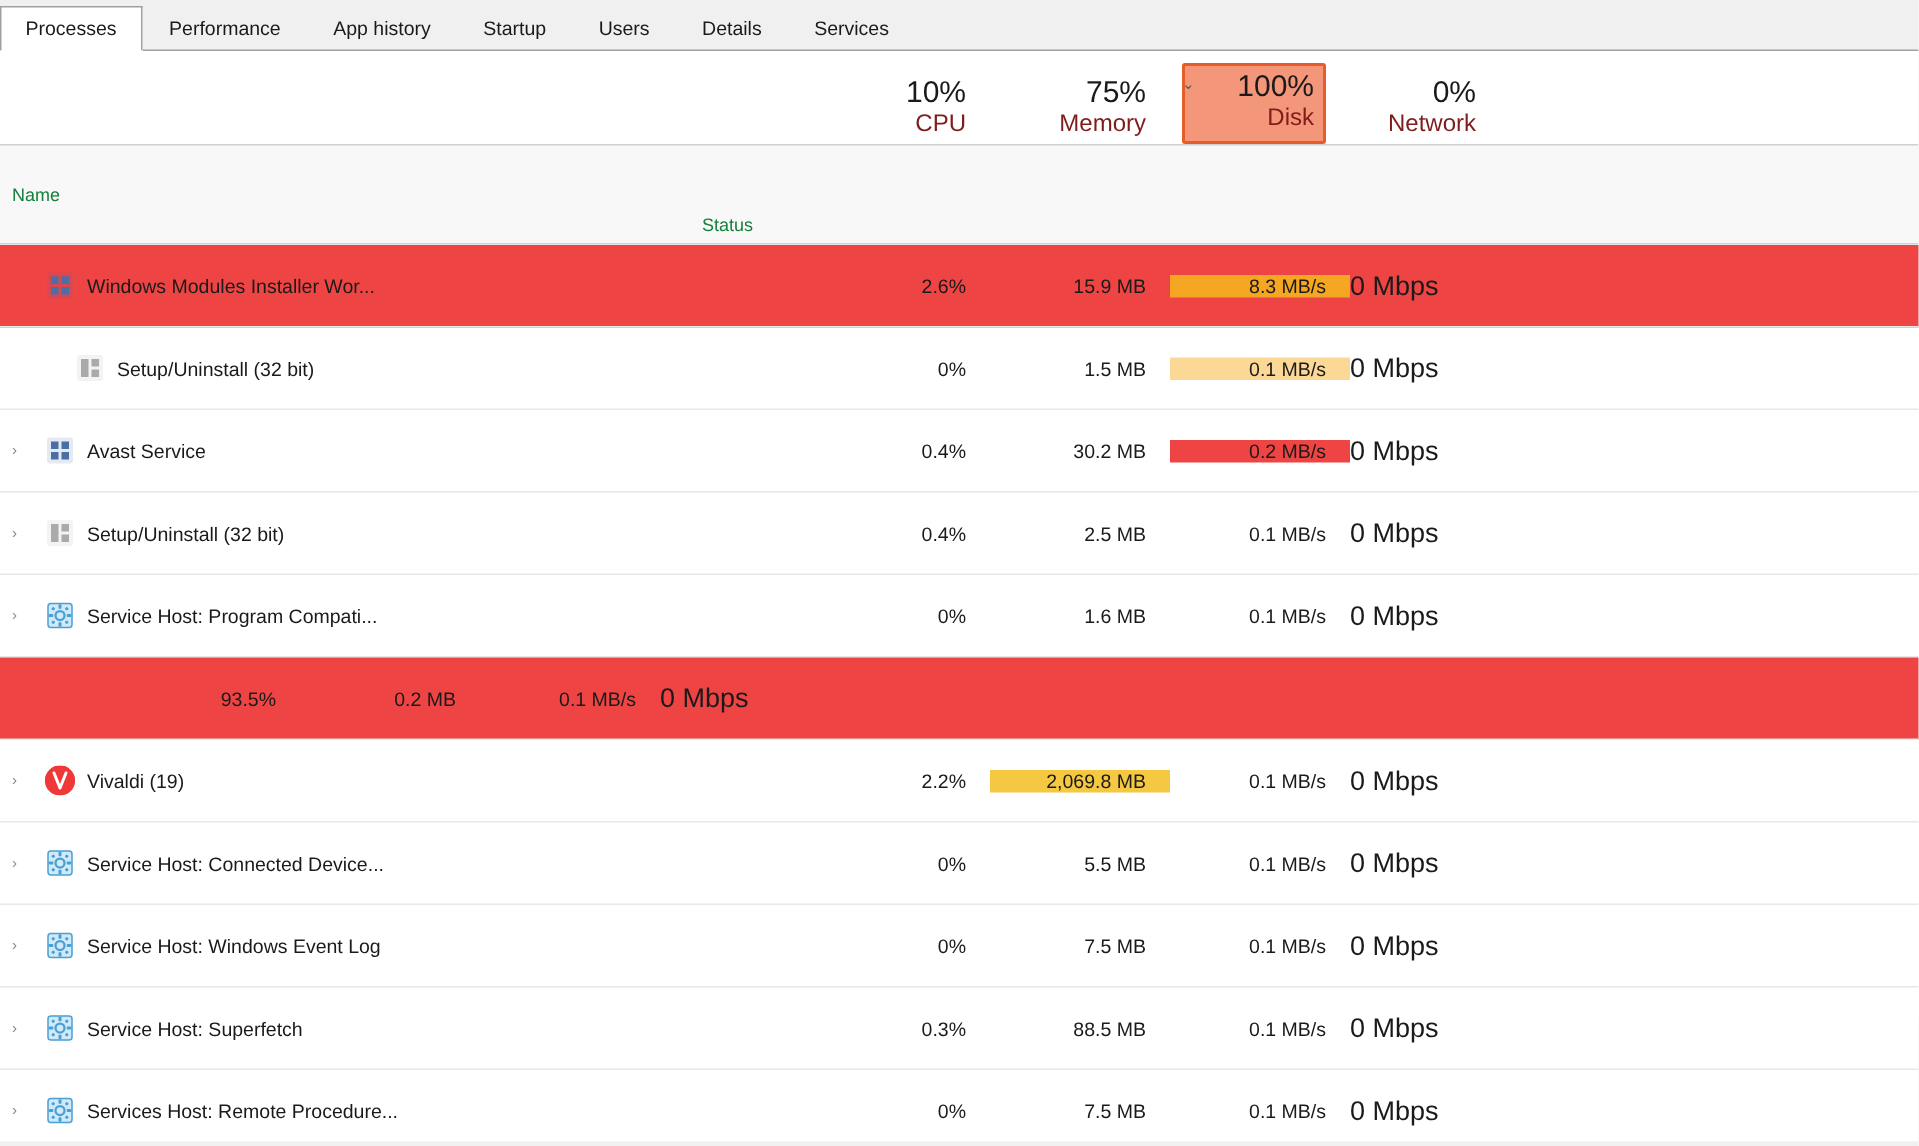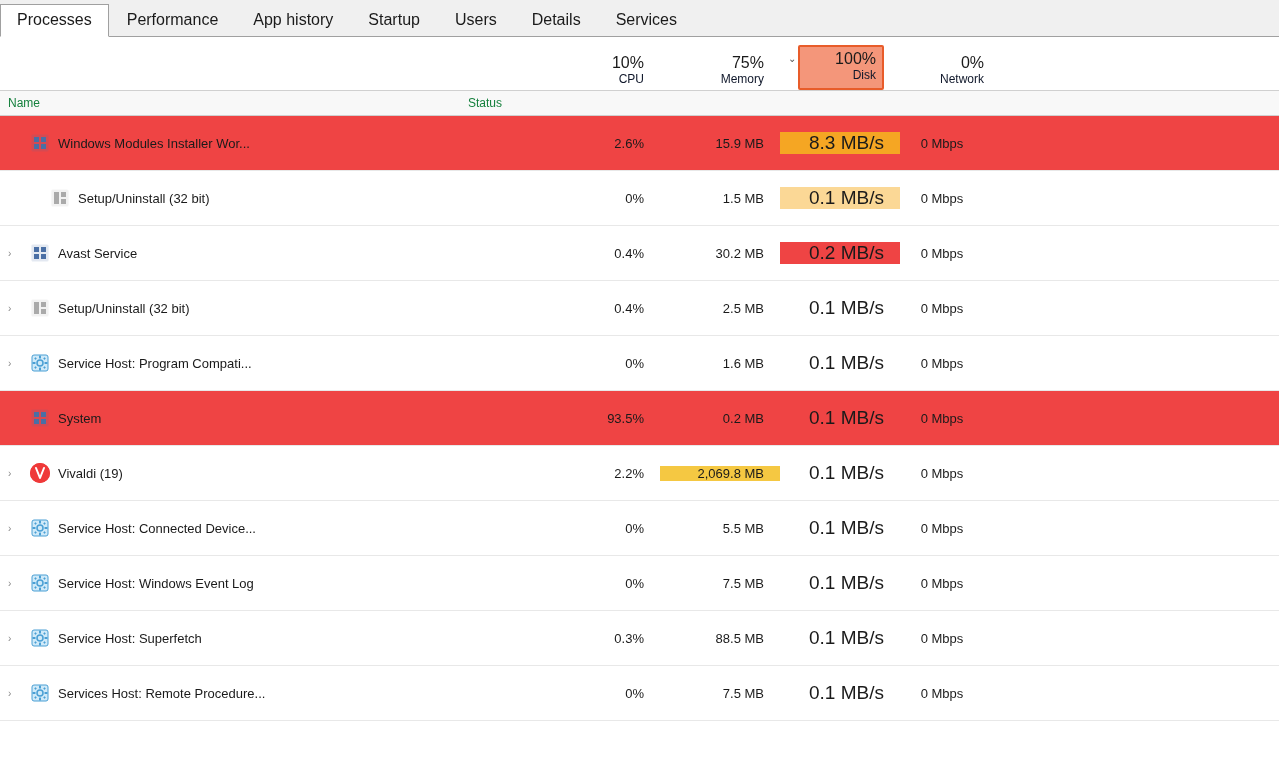--- a/index.html
+++ b/index.html
@@ -18,21 +18,21 @@
       display: flex;
       align-items: stretch;
       background: #f0f0f0;
       border-bottom: 1px solid #a0a0a0;
       padding-top: 4px;
       padding-left: 0;
     }
     .tab {
       padding: 6px 16px 7px 16px;
       cursor: pointer;
-      font-size: 16px;
+      font-size: 13px;
       color: #1a1a1a;
       border: 1px solid transparent;
       border-bottom: none;
       margin-right: 1px;
       background: transparent;
       white-space: nowrap;
       user-select: none;
     }
     .tab.active {
       background: #ffffff;
@@ -89,29 +89,29 @@
       padding-right: 16px;
       position: relative;
     }
     .col-network-header {
       flex: 0 0 100px;
       text-align: right;
       padding-right: 16px;
     }
 
     .pct-value {
-      font-size: 16px;
+      font-size: 20px;
       font-weight: 300;
       color: #1a1a1a;
       display: block;
       line-height: 1.2;
     }
     .pct-label {
-      font-size: 12px;
-      color: #0f172a;
+      font-size: 16px;
+      color: #7f1d1d;
       display: block;
       padding-bottom: 4px;
     }
 
     
     .disk-highlight {
       background: #f4967a;
       border: 2px solid #e85c2a;
       border-radius: 2px;
       padding: 2px 6px 2px 6px;
@@ -137,21 +137,21 @@
       border-top: 1px solid #d0d0d0;
       background: #f8f8f8;
       padding: 3px 0;
     }
     .col-label {
       font-size: 12px;
       color: #15803d;
       padding: 2px 8px;
     }
     .col-label-name { flex: 0 0 460px; }
-    .col-label-status { flex: 0 0 100px; }
+    .col-label-status { flex: 0 0 100px; margin-top: 41px; }
     .col-label-cpu { flex: 0 0 100px; text-align: right; padding-right: 16px; }
     .col-label-memory { flex: 0 0 120px; text-align: right; padding-right: 16px; }
     .col-label-disk { flex: 0 0 120px; text-align: right; padding-right: 16px; }
     .col-label-network { flex: 0 0 100px; text-align: right; padding-right: 16px; }
 
     
     .table-body {
       overflow-y: auto;
       flex: 1;
     }
@@ -186,27 +186,27 @@
     .cell-memory {
       flex: 0 0 120px;
       text-align: right;
       padding-right: 16px;
       font-size: 13px;
     }
     .cell-disk {
       flex: 0 0 120px;
       text-align: right;
       padding-right: 16px;
-      font-size: 19px;
+      font-size: 13px;
     }
     .cell-network {
       flex: 0 0 100px;
-      text-align: center;
-      padding-right: 16px;
-      font-size: 13px;
+      text-align: left;
+      padding-right: 16px;
+      font-size: 18px;
     }
 
     .expand-arrow {
       color: #888;
       font-size: 10px;
       width: 14px;
       flex-shrink: 0;
     }
     .row-name-text {
       overflow: hidden;
@@ -422,33 +422,20 @@
     </div>
       <span class="row-name-text">Service Host: Program Compati...</span>
     </div>
     <div class="cell-status"></div>
     <div class="cell-cpu">0%</div>
     <div class="cell-memory">1.6 MB</div>
     <div class="cell-disk">0.1 MB/s</div>
     <div class="cell-network">0 Mbps</div>
   </div>
       <div class="table-row bg-yellow-light">
-    <div class="cell-name" style="padding-left:8px">
-      <span class="expand-arrow"></span>
-      <div class="module-icon">
-      <svg width="18" height="18" viewBox="0 0 18 18">
-        <rect x="1" y="1" width="16" height="16" rx="1" fill="#4a6fa5" opacity="0.15" stroke="#4a6fa5" stroke-width="1.2"></rect>
-        <rect x="3" y="3" width="5" height="5" fill="#4a6fa5"></rect>
-        <rect x="10" y="3" width="5" height="5" fill="#4a6fa5"></rect>
-        <rect x="3" y="10" width="5" height="5" fill="#4a6fa5"></rect>
-        <rect x="10" y="10" width="5" height="5" fill="#4a6fa5"></rect>
-      </svg>
-    </div>
-      <span class="row-name-text">System</span>
-    </div>
     <div class="cell-status"></div>
     <div class="cell-cpu">93.5%</div>
     <div class="cell-memory">0.2 MB</div>
     <div class="cell-disk">0.1 MB/s</div>
     <div class="cell-network">0 Mbps</div>
   </div>
       <div class="table-row">
     <div class="cell-name" style="padding-left:8px">
       <span class="expand-arrow">›</span>
       <div class="vivaldi-icon">

